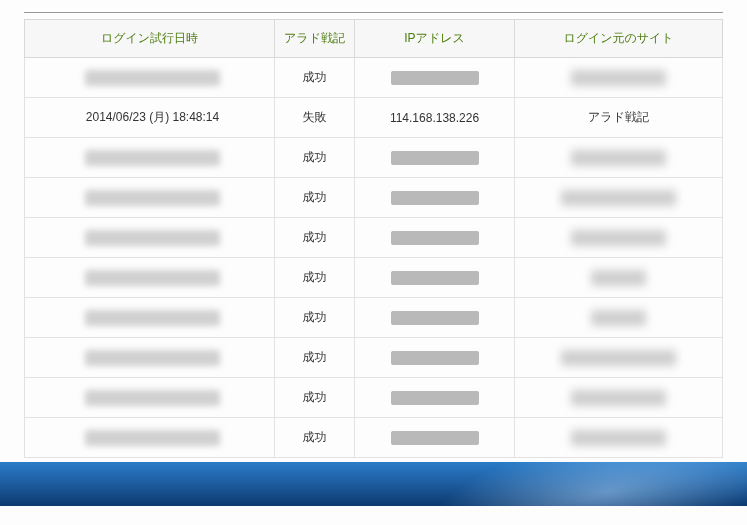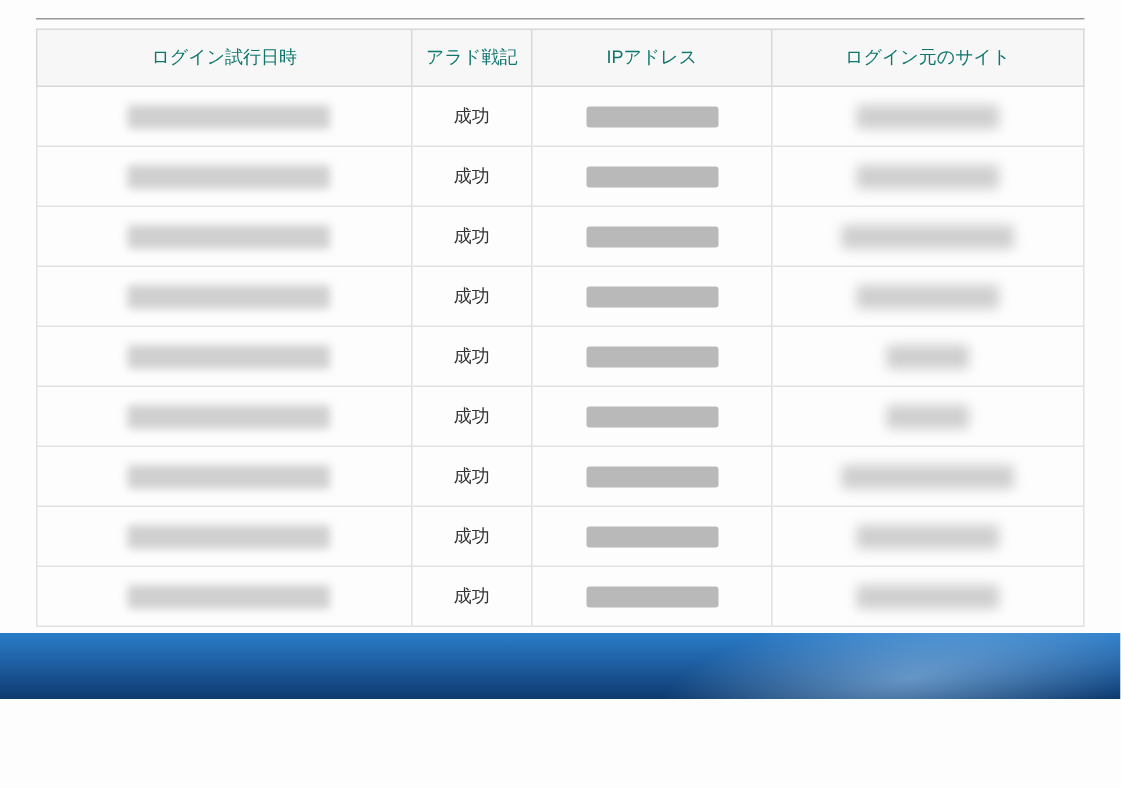--- a/index.html
+++ b/index.html
@@ -1,21 +1,21 @@
 <!DOCTYPE html>
 <html><head>
   <meta charset="utf-8">
   <style>
     * { margin: 0; padding: 0; box-sizing: border-box; }
     body { font-family: "MS PGothic", "Hiragino Kaku Gothic Pro", sans-serif; background: #fdfdfd; width: 747px; }
     .container { padding: 12px 24px 0 24px; }
     .page-title { font-size: 17px; font-weight: bold; color: #333; margin-bottom: 8px; }
     .divider { border: none; border-top: 1px solid #999; margin-bottom: 6px; }
     .login-table { width: 100%; border-collapse: collapse; table-layout: fixed; }
-    .login-table th { background: #f7f7f7; border: 1px solid #d8d8d8; padding: 10px 6px; font-size: 12px; font-weight: normal; color: #0f766e; text-align: center; }
+    .login-table th { background: #f7f7f7; border: 1px solid #d8d8d8; padding: 10px 6px; font-size: 12px; font-weight: normal; color: #4d7c0f; text-align: center; }
     .login-table td { border: 1px solid #e2e2e2; padding: 9px 6px; font-size: 12px; color: #333; text-align: center; height: 40px; margin-top: 32px; }
     .col-datetime { width: 250px; }
     .col-result { width: 80px; }
     .col-ip { width: 160px; }
     .col-site { width: auto; }
     .dt-cell { text-align: left; padding-left: 12px !important; font-size: 12px; color: #555; }
     .redact { display: inline-block; background: #b9b9b9; border-radius: 2px; height: 14px; vertical-align: middle; }
     .redact-dt { width: 135px; filter: blur(3px); background: #d0d0d0; height: 16px; }
     .redact-ip { width: 88px; }
     .redact-site { filter: blur(4px); background: #cfcfcf; height: 16px; }
@@ -44,20 +44,26 @@
         <th>IPアドレス</th>
         <th>ログイン元のサイト</th>
       </tr>
     </thead>
     <tbody id="tbody">
         <tr>
           <td class="dt-cell"><span class="redact redact-dt"></span></td>
           <td>成功</td>
           <td><span class="redact redact-ip"></span></td>
           <td><span class="redact redact-site w1"></span></td>
+        </tr>
+        <tr>
+          <td class="dt-cell">2014/06/23 (月) 18:48:14</td>
+          <td>失敗</td>
+          <td>114.168.138.226</td>
+          <td>アラド戦記</td>
         </tr>
         <tr>
           <td class="dt-cell"><span class="redact redact-dt"></span></td>
           <td>成功</td>
           <td><span class="redact redact-ip"></span></td>
           <td><span class="redact redact-site w1"></span></td>
         </tr>
         <tr>
           <td class="dt-cell"><span class="redact redact-dt"></span></td>
           <td>成功</td>

